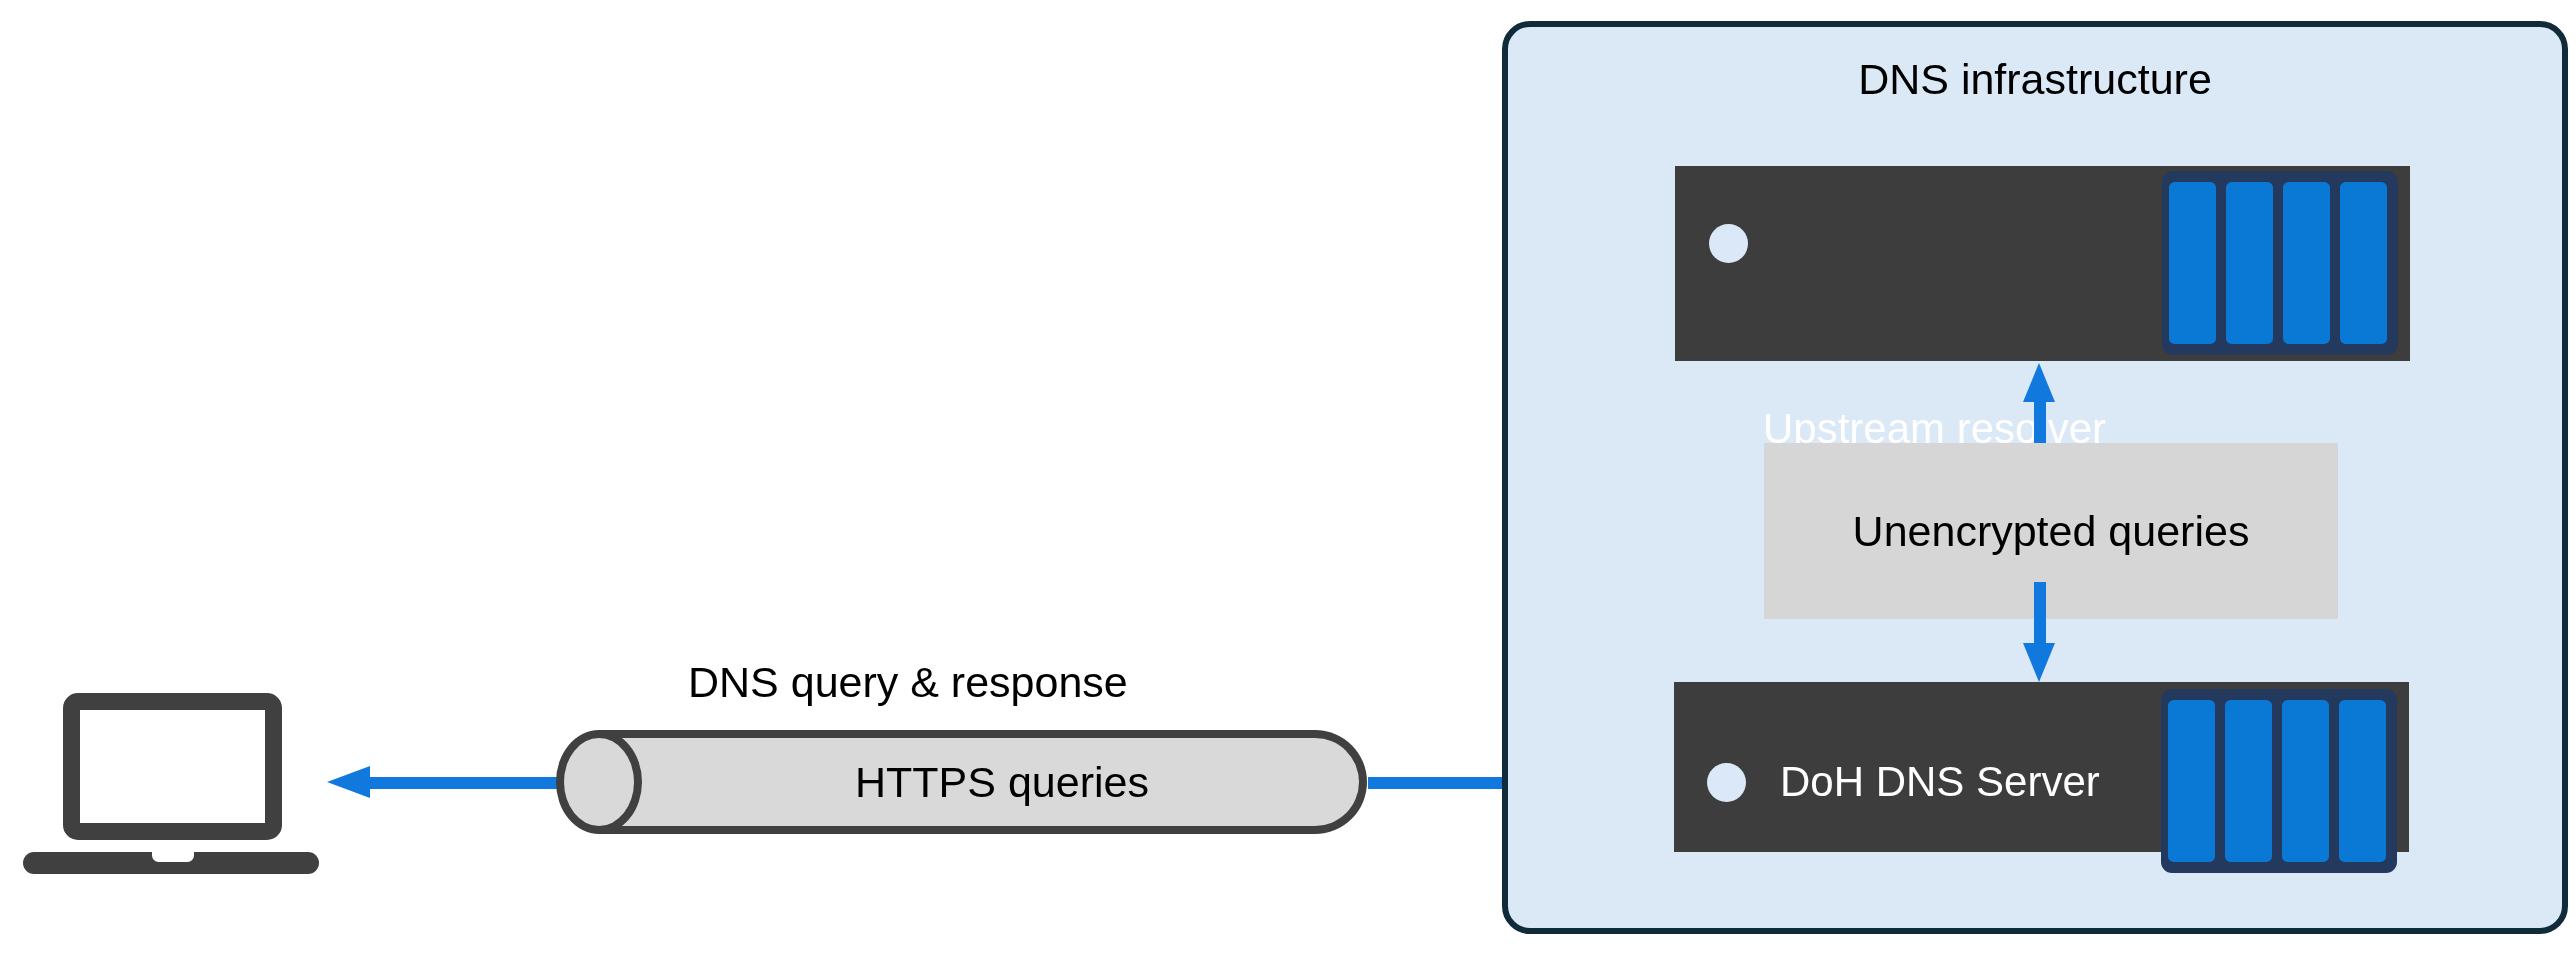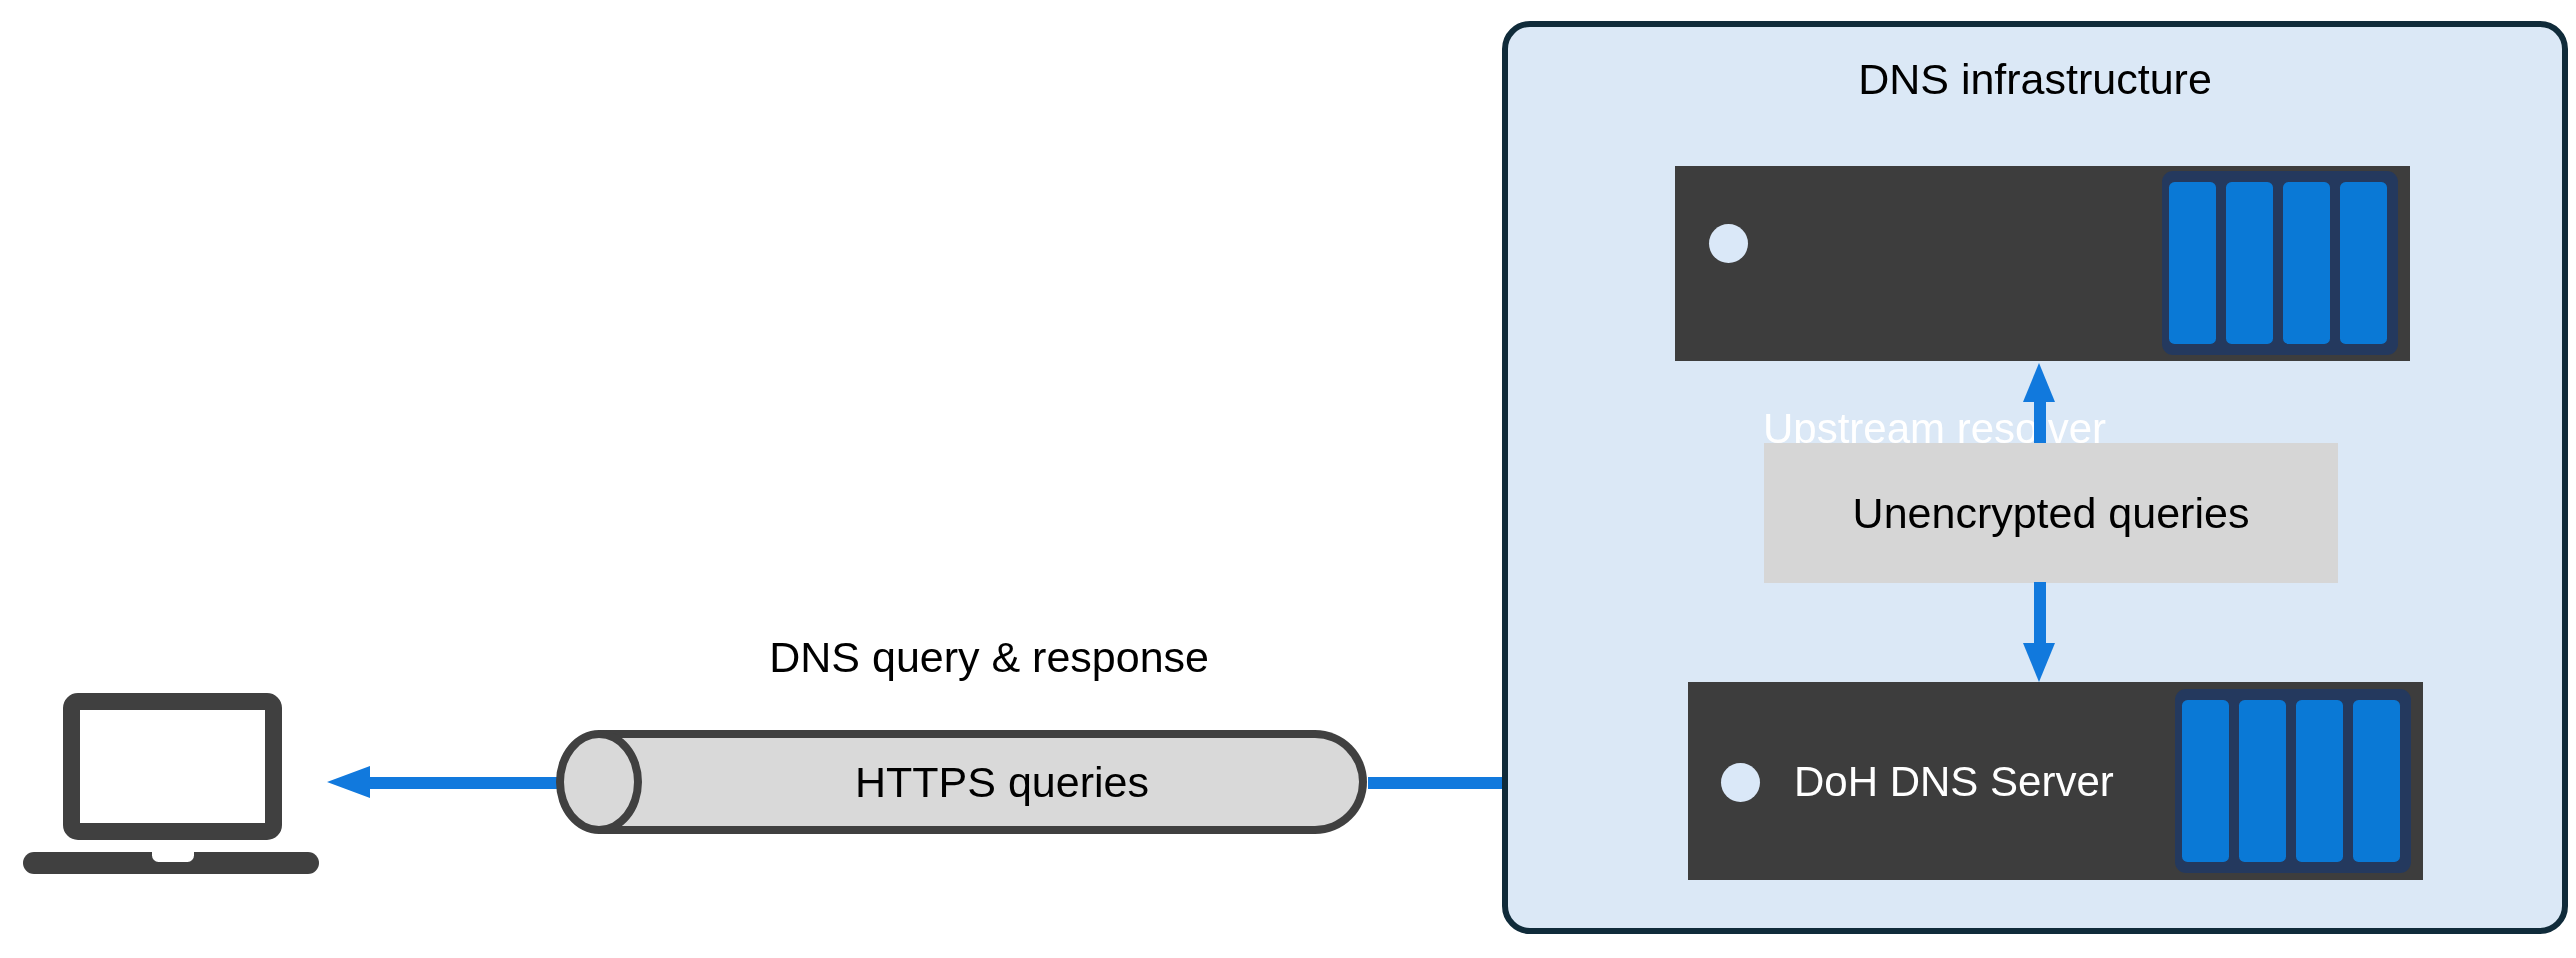--- a/index.html
+++ b/index.html
@@ -74,23 +74,23 @@
     background: #d9d9d9;
     border: 8.4px solid #404040;
     border-radius: 50%;
   }
   .tunnel-label {
     left: 644px; top: 730px; width: 716px; height: 104px;
     display: flex; align-items: center; justify-content: center;
     font-size: 43px;
   }
   .flow-label {
-    left: 688px; top: 631px; width: 521px; height: 52px;
+    left: 688px; top: 656px; width: 521px; height: 52px;
     line-height: 52px;
-    text-align: right;
+    text-align: left;
     font-size: 43px;
   }
 
   
   .infra-panel {
     left: 1502px; top: 20.5px; width: 1066px; height: 913px;
     box-sizing: border-box;
     background: #dbe8f6;
     border: 6.5px solid #102b3a;
     border-radius: 28px;
@@ -100,21 +100,21 @@
     line-height: 52px;
     text-align: center;
     font-size: 43px;
   }
 
   
   .server {
     background: #3d3d3d;
   }
   .server-upstream { left: 1675px; top: 166px; width: 735px; height: 195px; }
-  .server-doh      { left: 1674px; top: 682px; width: 735px; height: 198px; margin-left: 14px; }
+  .server-doh      { left: 1674px; top: 682px; width: 735px; height: 170px; }
   .server-dot {
     width: 39px; height: 39px;
     border-radius: 50%;
     background: #dae8f8;
   }
   .server-label {
     color: #ffffff;
     font-size: 42px;
     height: 52px; line-height: 52px;
     white-space: nowrap;
@@ -132,21 +132,21 @@
     background: #0a79d6;
     border-radius: 5.6px;
   }
   .disk-bar:nth-child(1) { left: 7.4px; }
   .disk-bar:nth-child(2) { left: 64px; }
   .disk-bar:nth-child(3) { left: 121px; }
   .disk-bar:nth-child(4) { left: 178px; }
 
   
   .queries-box {
-    left: 1764px; top: 443px; width: 574px; height: 140px;
+    left: 1764px; top: 443px; width: 574px; height: 176px;
     background: #d6d6d6;
     display: flex; align-items: center; justify-content: center;
     font-size: 43px;
   }
 </style>
 </head>
 <body>
 
 <div class="canvas">
 

